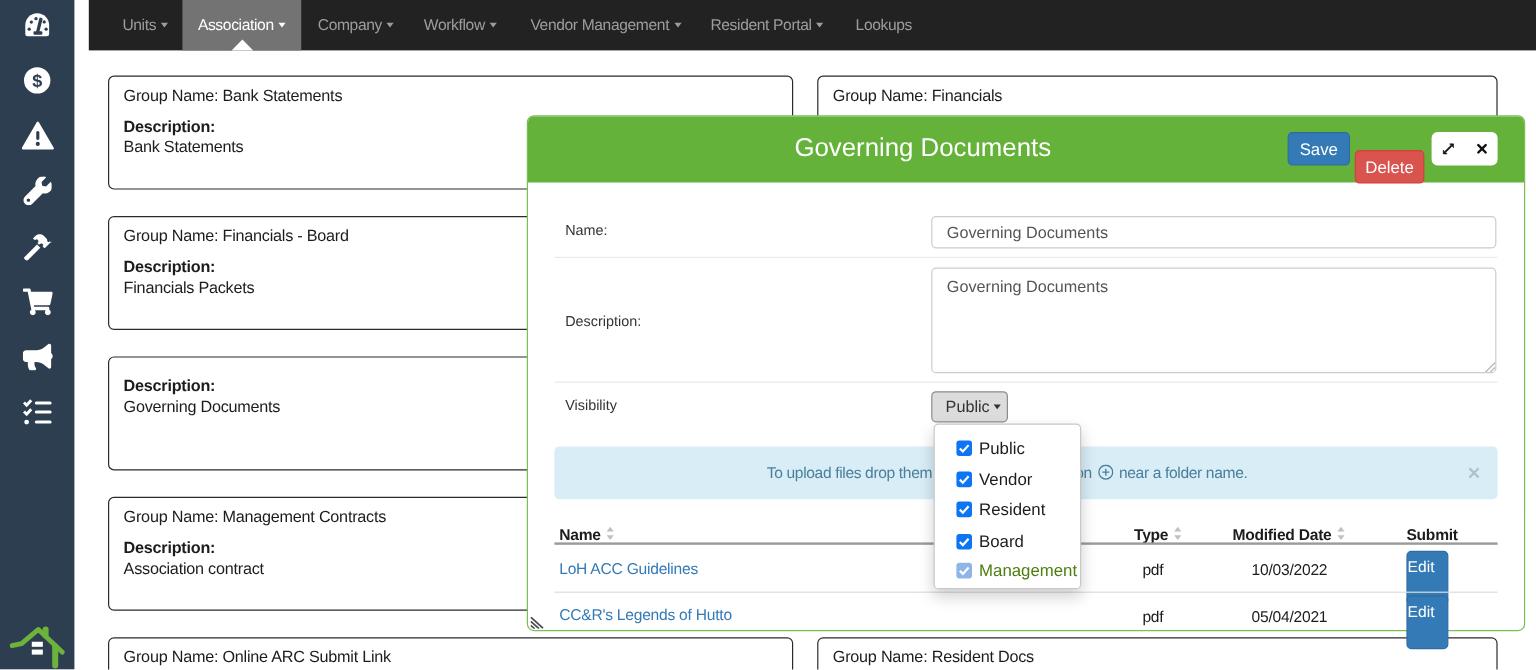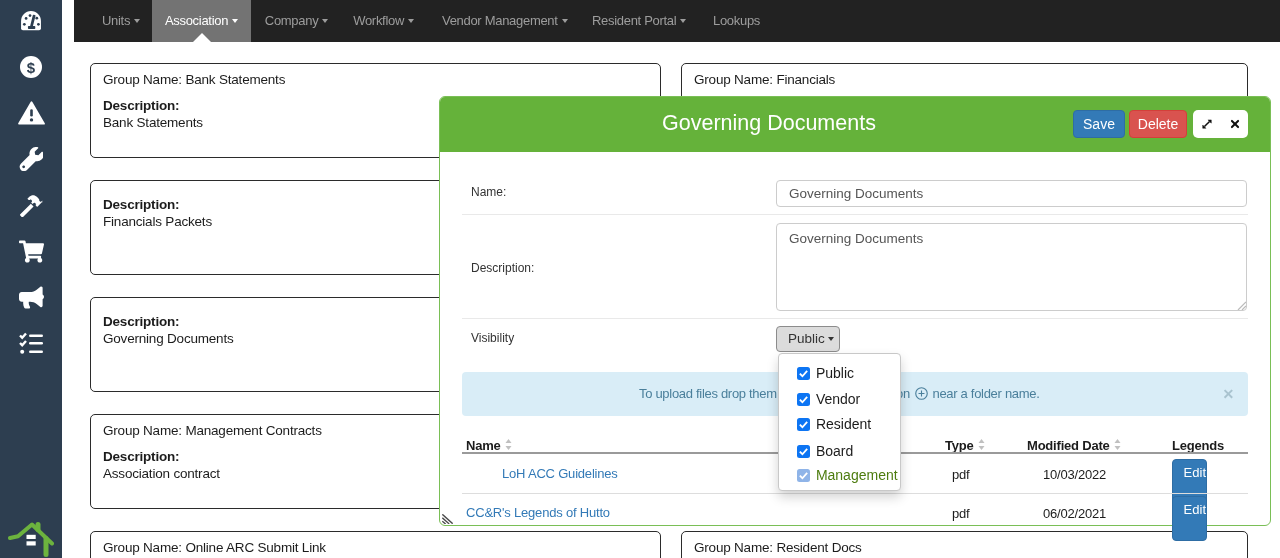--- a/index.html
+++ b/index.html
@@ -33,21 +33,21 @@
 
 
 #modal { position:absolute; left:439px; top:96px; width:832px; height:430px; background:#fff;
   border:1px solid #7abf56; border-radius:6px; z-index:40; }
 #mhead { position:absolute; left:0; top:0; width:830px; height:55px; background:#65b23a; border-radius:5px 5px 0 0; }
 #mtitle { position:absolute; left:662px; top:96px; height:55px; line-height:55px;
   color:#fff; font-size:21.5px; z-index:41; }
 .hbtn { position:absolute; top:13px; height:28px; border-radius:4px; color:#fff; font-size:14px;
   text-align:center; line-height:26px; }
 #btn-save { left:633px; width:52px; background:#337ab7; border:1px solid #2e6da4; }
-#btn-del { left:689px; width:58px; background:#d9534f; border:1px solid #d43f3a; }
+#btn-del { left:689px; width:58px; background:#d9534f; border:1px solid #d43f3a;margin-top:15px; }
 #btn-pill { left:753px; width:55px; background:#fff; border-radius:5px; }
 
 
 .mlabel { position:absolute; font-size:12px; color:#333; z-index:41; }
 .minput { position:absolute; left:776px; width:471px; border:1px solid #ccc; border-radius:4px;
   font-size:13.5px; color:#555; background:#fff; z-index:41; }
 .msep { position:absolute; left:462px; width:786px; height:1px; background:#e9e9e9; z-index:41; }
 
 #vis-btn { position:absolute; left:776px; top:326px; width:64px; height:26px; background:#dcdcdc;
   border:1px solid #8c8c8c; border-radius:4px; font-size:13.5px; color:#333; line-height:24px;
@@ -57,41 +57,42 @@
 #alert { position:absolute; left:462px; top:372px; width:786px; height:44px; background:#d9edf7;
   border-radius:4px; z-index:41; color:#4a7f9b; font-size:13px; letter-spacing:-0.3px; line-height:44px; }
 #alert .txt { position:absolute; left:177px; top:0; white-space:nowrap; }
 #alert .x { position:absolute; right:14px; top:0; color:#a9c3cf; font-size:14px; font-weight:bold; }
 
 
 .th { position:absolute; font-size:13px; font-weight:bold; color:#1c1c1c; letter-spacing:-0.2px; z-index:41; white-space:nowrap; }
 .td { position:absolute; font-size:13px; color:#1c1c1c; letter-spacing:-0.2px; z-index:41; white-space:nowrap; }
 .tlink { color:#337ab7; }
 .editbtn { position:absolute; width:35px; height:45px; background:#337ab7; border:1px solid #2e6da4;
-  border-radius:4px; color:#fff; font-size:13px; text-align:right; line-height:25px; z-index:41; }
+  border-radius:4px; color:#fff; font-size:13px; text-align:left; line-height:25px; z-index:41; }
 .sorter { display:inline-block; vertical-align:0px; margin-left:4px; }
 
 
 #ddmenu { position:absolute; left:778px; top:353px; width:123px; height:138px; background:#fff;
   border:1px solid #c8c8c8; border-radius:4px; box-shadow:0 6px 12px rgba(0,0,0,0.18); z-index:60; }
 .dditem { position:absolute; left:18px; height:16px; font-size:14px; color:#1c1c1c; line-height:16px; white-space:nowrap; }
 .cb { display:inline-block; width:13px; height:13px; border-radius:2.5px; background:#0d75f3; vertical-align:-2px; margin-right:2px; position:relative; }
 .cb svg { position:absolute; left:1px; top:1px; }
 .cb.dis { background:#8fb4e8; }
 </style>
 </head>
 <body>
 
 <div id="cards">
     <div class="card" style="left:90px;top:63px;width:571px;height:95px;">
       <div class="gn"><b>Group Name:</b> Bank Statements</div>
       <div class="desc">Description:</div>
       <div class="dv">Bank Statements</div>
     </div>
     <div class="card" style="left:90px;top:180px;width:571px;height:95px;">
+      <div class="gn"><b>Group Name:</b> Financials - Board</div>
       <div class="desc">Description:</div>
       <div class="dv">Financials Packets</div>
     </div>
     <div class="card" style="left:90px;top:297px;width:571px;height:95px;">
       <div class="desc">Description:</div>
       <div class="dv">Governing Documents</div>
     </div>
     <div class="card" style="left:90px;top:414px;width:571px;height:95px;">
       <div class="gn"><b>Group Name:</b> Management Contracts</div>
       <div class="desc">Description:</div>
@@ -214,32 +215,32 @@
         <path d="M3.5 11 0.5 7h6z" fill="#c0c0c0"></path>
       </svg></span></div>
 <div class="th" style="left:945px; top:438px;">Type<span class="sorter"><svg width="7" height="11" viewBox="0 0 7 11">
         <path d="M3.5 0 6.5 4H0.5z" fill="#c0c0c0"></path>
         <path d="M3.5 11 0.5 7h6z" fill="#c0c0c0"></path>
       </svg></span></div>
 <div class="th" style="left:1027px; top:438px;">Modified Date<span class="sorter"><svg width="7" height="11" viewBox="0 0 7 11">
         <path d="M3.5 0 6.5 4H0.5z" fill="#c0c0c0"></path>
         <path d="M3.5 11 0.5 7h6z" fill="#c0c0c0"></path>
       </svg></span></div>
-<div class="th" style="left:1172px; top:438px;">Legends</div>
+<div class="th" style="left:1172px; top:438px;">Submit</div>
 <div class="msep" style="top:452px; height:2px; background:#9a9a9a;"></div>
 
-<div class="td tlink" style="left:466px; top:466px;margin-left:36px;">LoH ACC Guidelines</div>
+<div class="td tlink" style="left:466px; top:466px;">LoH ACC Guidelines</div>
 <div class="td" style="left:952px; top:467px;">pdf</div>
 <div class="td" style="left:1043px; top:467px;">10/03/2022</div>
 <div class="editbtn" style="left:1172px; top:459px;">Edit</div>
 <div class="msep" style="top:493px; background:#ddd;"></div>
 
 <div class="td tlink" style="left:466px; top:505px;">CC&amp;R's Legends of Hutto</div>
 <div class="td" style="left:952px; top:506px;">pdf</div>
-<div class="td" style="left:1043px; top:506px;">06/02/2021</div>
+<div class="td" style="left:1043px; top:506px;">05/04/2021</div>
 <div class="editbtn" style="left:1172px; top:496px;">Edit</div>
 
 <svg class="abs" style="left:442px; top:514px; z-index:45;" width="11" height="10" viewBox="0 0 11 10">
   <g stroke="#4a4a4a" stroke-width="1.4">
     <line x1="0.3" y1="0.3" x2="10.7" y2="9.7"></line>
     <line x1="0.3" y1="3.8" x2="7.2" y2="9.9"></line>
     <line x1="0.3" y1="7.2" x2="3.6" y2="10"></line>
   </g>
 </svg>
 

